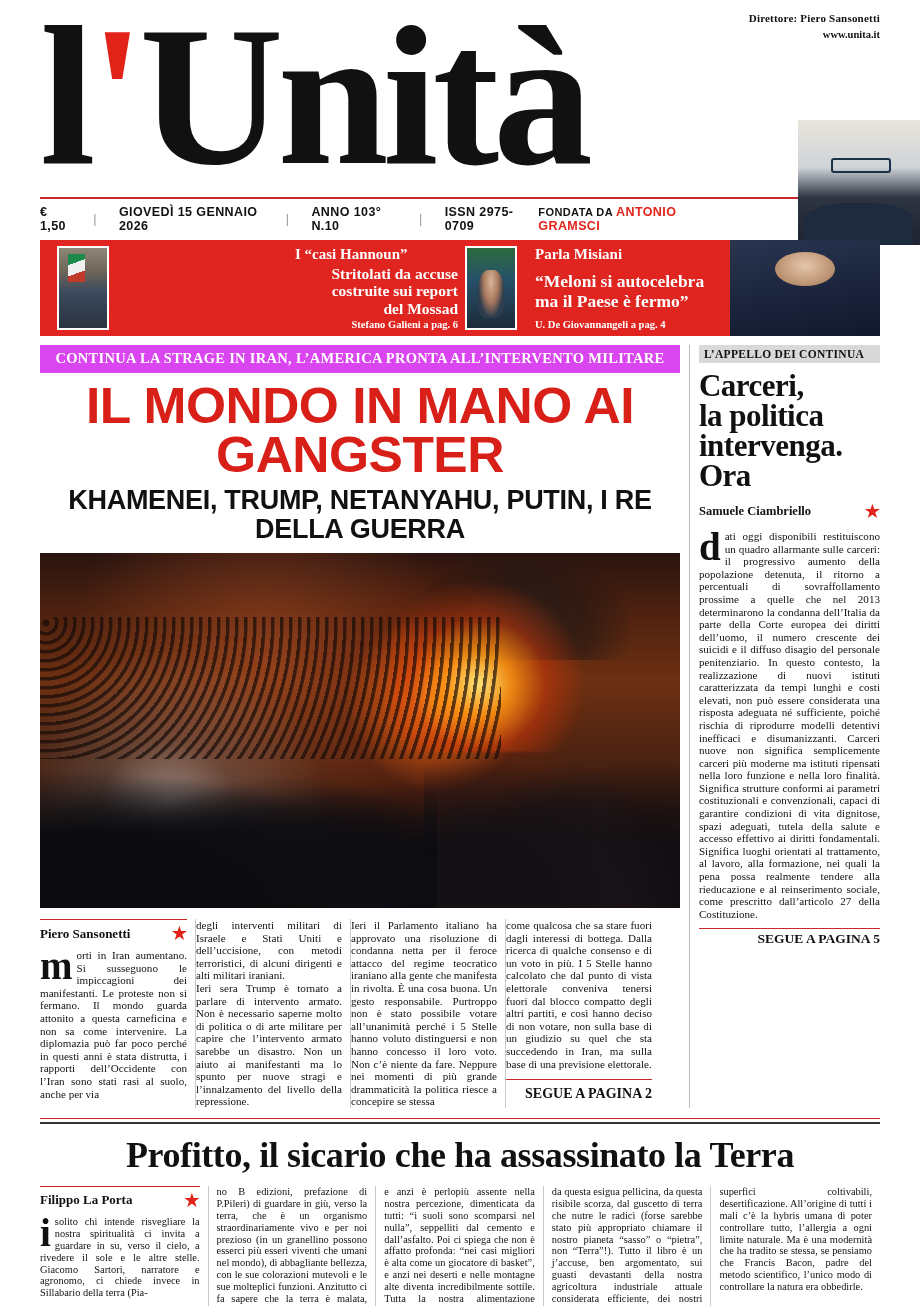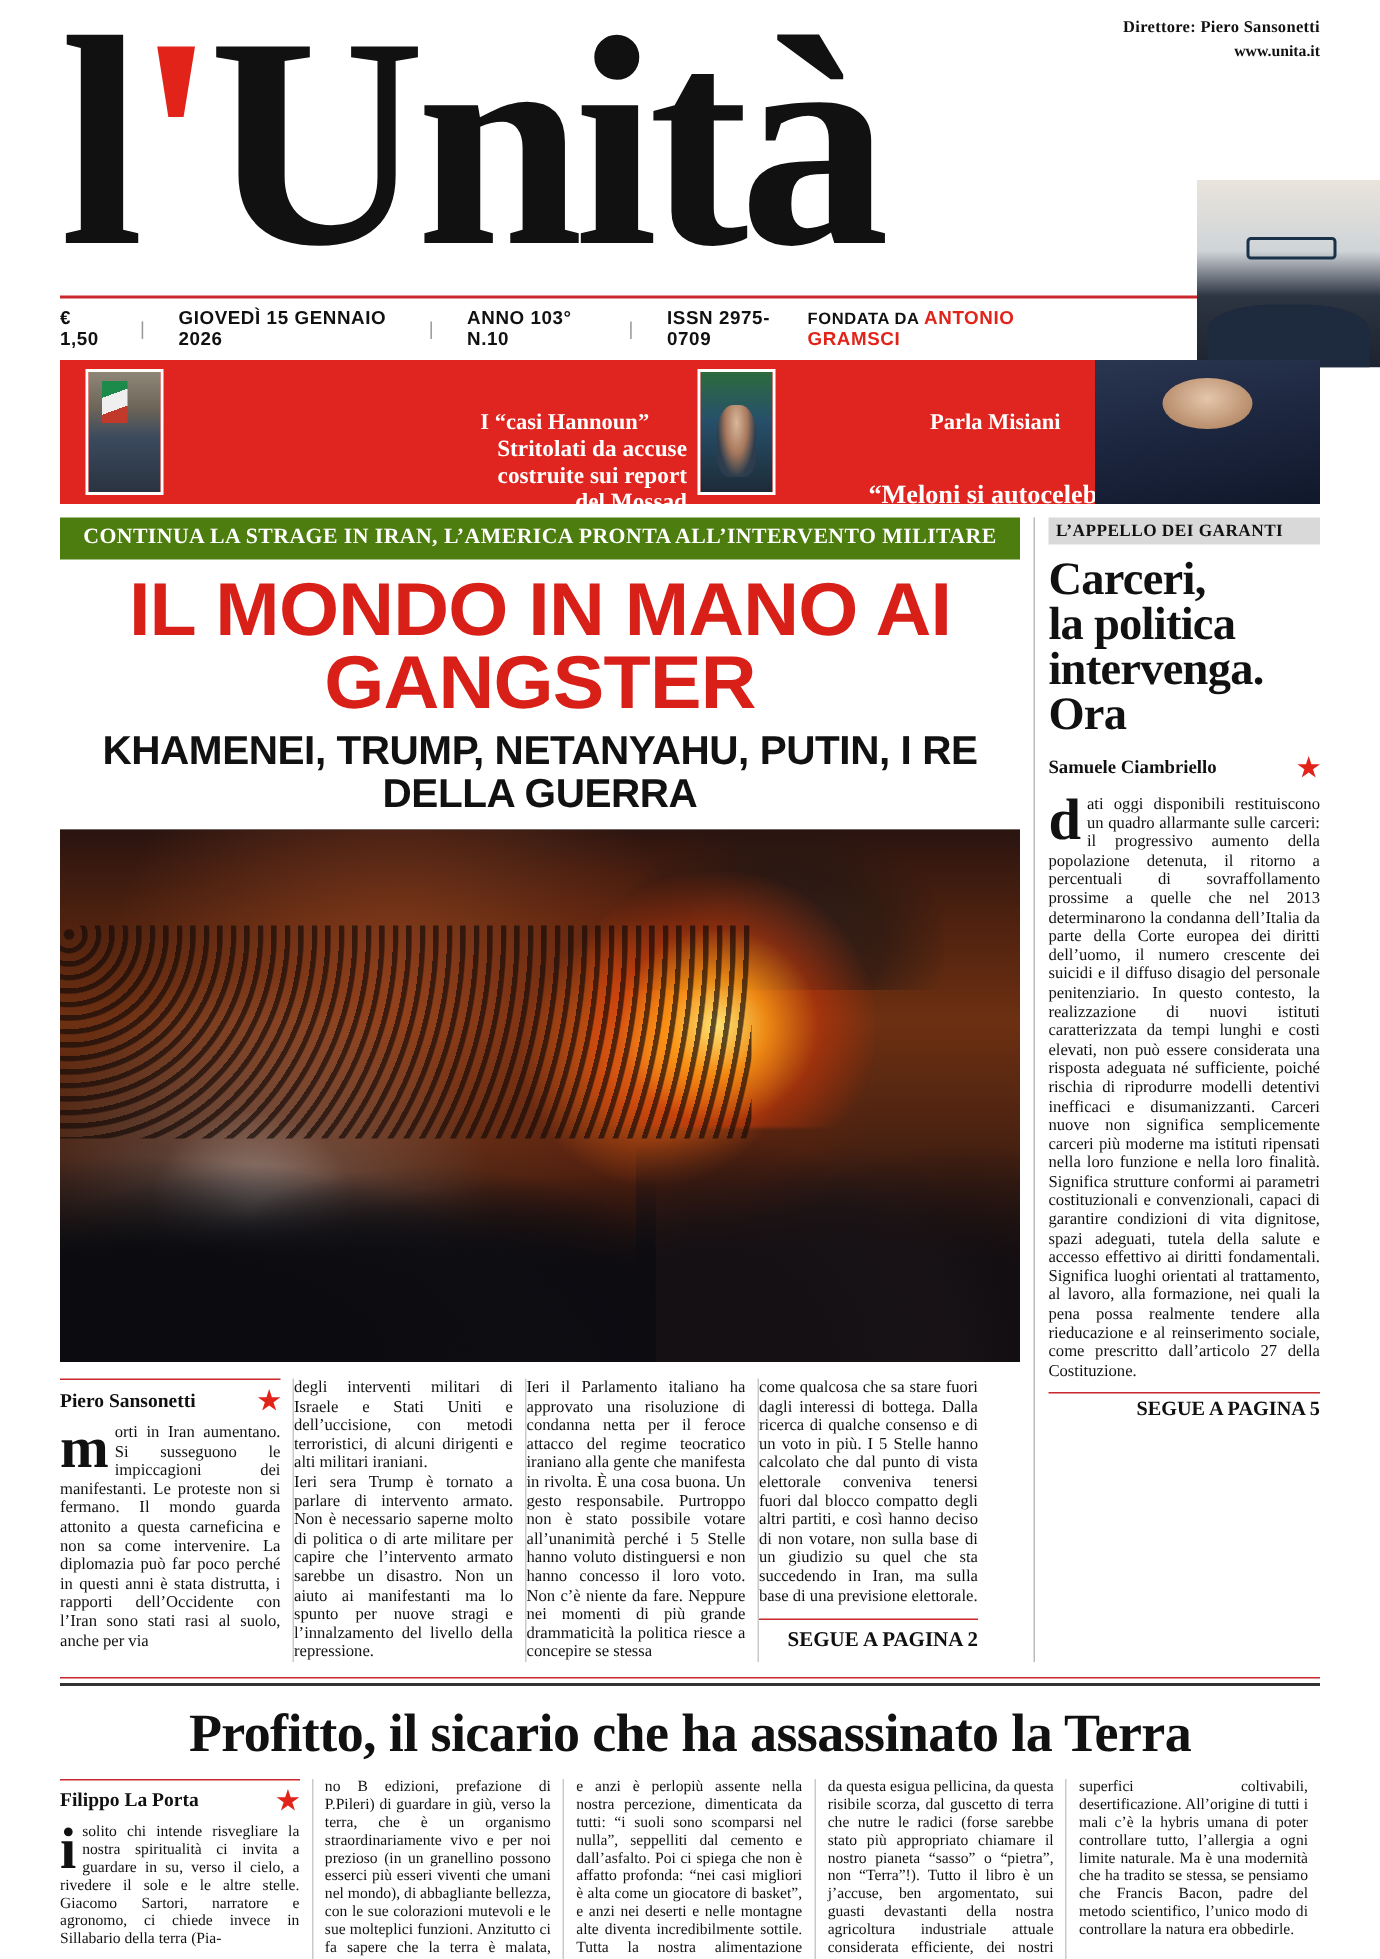--- a/index.html
+++ b/index.html
@@ -60,33 +60,33 @@
   }
   .tcol{display:flex;padding:6px 8px 6px 10px;box-sizing:border-box;}
   .tcol.a{width:245px;}
   .tcol.b{width:240px;}
   .tcol.c{width:275px;}
   .ttext{flex:1;display:flex;flex-direction:column;justify-content:space-between;}
   .tkick{font-size:15px;font-weight:bold;font-family:"Liberation Serif",serif;}
   .tbody{font-size:15.5px;font-weight:bold;line-height:1.14;font-family:"Liberation Serif",serif;}
   .tby{font-size:10.5px;font-weight:bold;font-family:"Liberation Serif",serif;}
   .tright{text-align:right;}
-  .tcenter{text-align:center;margin-top:28px;}
+  .tcenter{text-align:left;}
   .tthumb{width:48px;margin-left:7px;border:2px solid #fff;align-self:stretch;overflow:hidden;position:relative;}
   .tcol.c .tbody{font-size:17.5px;line-height:1.15;}
   .teaser-photo{position:absolute;right:0;top:0;width:150px;height:96px;overflow:hidden;}
 
   
   .maingrid{display:flex;gap:0;}
   .leftzone{width:640px;}
   .vsplit{width:1px;background:#bbb;margin:0 9px;}
   .rightzone{width:190px;}
 
   .kicker{
-    background:#4d7c0f;color:#fff;text-align:center;
+    background:#d946ef;color:#fff;text-align:center;
     font-family:"Liberation Serif",serif;font-weight:bold;
     font-size:14.5px;letter-spacing:.3px;padding:5px 0 6px 0;
   }
   h1.head{
     margin:9px 0 0 0;color:#d81f18;
     font-family:"Liberation Sans",sans-serif;
     font-weight:bold;font-size:50px;line-height:49px;
     letter-spacing:-0.5px;text-align:center;
     transform:scaleX(1.03);transform-origin:center;
   }
@@ -300,21 +300,21 @@
         <div class="acol">
           <p class="body">come qualcosa che sa stare fuori dagli interessi di bottega. Dalla ricerca di qualche consenso e di un voto in più. I 5 Stelle hanno calcolato che dal punto di vista elettorale conveniva tenersi fuori dal blocco compatto degli altri partiti, e così hanno deciso di non votare, non sulla base di un giudizio su quel che sta succedendo in Iran, ma sulla base di una previsione elettorale.</p>
           <div class="segue">SEGUE A PAGINA 2</div>
         </div>
       </div>
     </div>
 
     <div class="vsplit"></div>
 
     <div class="rightzone">
-      <div class="sbkicker">L’APPELLO DEI GARANTI</div>
+      <div class="sbkicker">L’APPELLO DEI CONTINUA</div>
       <h3 class="sbhead" style="white-space:pre-line">Carceri,
 la politica
 intervenga.
 Ora</h3>
       <div class="sbby">
         <span>Samuele Ciambriello</span>
         <span class="star">★</span>
       </div>
       <div class="sbtext">
         <p class="dropcap">dati oggi disponibili restituiscono un quadro allarmante sulle carceri: il progressivo aumento della popolazione detenuta, il ritorno a percentuali di sovraffollamento prossime a quelle che nel 2013 determinarono la condanna dell’Italia da parte della Corte europea dei diritti dell’uomo, il numero crescente dei suicidi e il diffuso disagio del personale penitenziario. In questo contesto, la realizzazione di nuovi istituti caratterizzata da tempi lunghi e costi elevati, non può essere considerata una risposta adeguata né sufficiente, poiché rischia di riprodurre modelli detentivi inefficaci e disumanizzanti. Carceri nuove non significa semplicemente carceri più moderne ma istituti ripensati nella loro funzione e nella loro finalità. Significa strutture conformi ai parametri costituzionali e convenzionali, capaci di garantire condizioni di vita dignitose, spazi adeguati, tutela della salute e accesso effettivo ai diritti fondamentali. Significa luoghi orientati al trattamento, al lavoro, alla formazione, nei quali la pena possa realmente tendere alla rieducazione e al reinserimento sociale, come prescritto dall’articolo 27 della Costituzione.</p>

